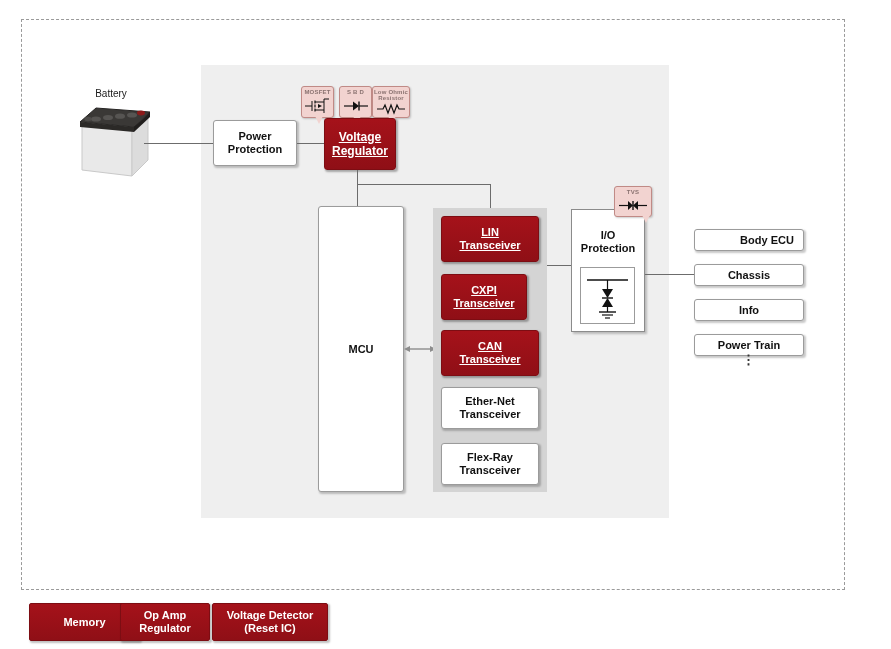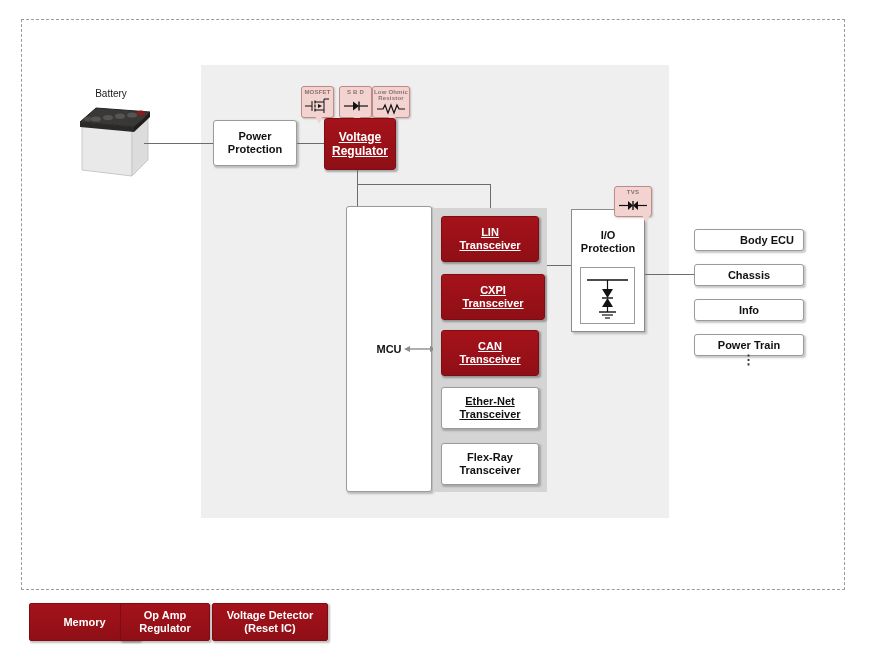--- a/index.html
+++ b/index.html
@@ -170,51 +170,51 @@
   </div>
 
   <div class="box box-red" style="left:324px;top:118px;width:72px;height:52px;font-size:12px;">
     <span>Voltage Regulator</span>
   </div>
 
   <div class="ln ln-v" style="left:357px;top:170px;width:1px;height:36px;"></div>
   <div class="ln ln-h" style="left:357px;top:184px;width:134px;"></div>
   <div class="ln ln-v" style="left:490px;top:184px;width:1px;height:24px;"></div>
 
-  <div class="box box-white" style="left:318px;top:206px;width:86px;height:286px;font-size:11px;margin-left:28px;">
+  <div class="box box-white" style="left:318px;top:206px;width:86px;height:286px;font-size:11px;">
     <span>MCU</span>
   </div>
 
   <svg style="position:absolute;left:404px;top:343px;" width="32" height="12" viewBox="0 0 32 12">
     <line x1="5" y1="6" x2="27" y2="6" stroke="#8d8d8d" stroke-width="1.4"></line>
     <polygon points="0,6 6,3 6,9" fill="#8d8d8d"></polygon>
     <polygon points="32,6 26,3 26,9" fill="#8d8d8d"></polygon>
   </svg>
 
   <div style="position:absolute;left:433px;top:208px;width:114px;height:284px;background:#d4d4d4;"></div>
 
   <div class="box box-red" style="left:441px;top:216px;width:98px;height:46px;font-size:11px;">
     <span>
       <span>LIN</span><br><span>Transceiver</span>
     </span>
   </div>
 
-  <div class="box box-red" style="left:441px;top:274px;width:104px;height:46px;font-size:11px;">
+  <div class="box box-red" style="left:441px;top:274px;width:86px;height:46px;font-size:11px;">
     <span>
       <span>CXPI</span><br><span>Transceiver</span>
     </span>
   </div>
 
   <div class="box box-red" style="left:441px;top:330px;width:98px;height:46px;font-size:11px;">
     <span>
       <span>CAN</span><br><span>Transceiver</span>
     </span>
   </div>
 
-  <div class="box box-white" style="left:441px;top:387px;width:98px;height:42px;font-size:11px;text-decoration:underline;">
+  <div class="box box-white" style="left:441px;top:387px;width:98px;height:42px;font-size:11px;">
     <span>
       <span>Ether-Net</span><br><span>Transceiver</span>
     </span>
   </div>
 
   <div class="box box-white" style="left:441px;top:443px;width:98px;height:42px;font-size:11px;">
     <span>
       <span>Flex-Ray</span><br><span>Transceiver</span>
     </span>
   </div>

